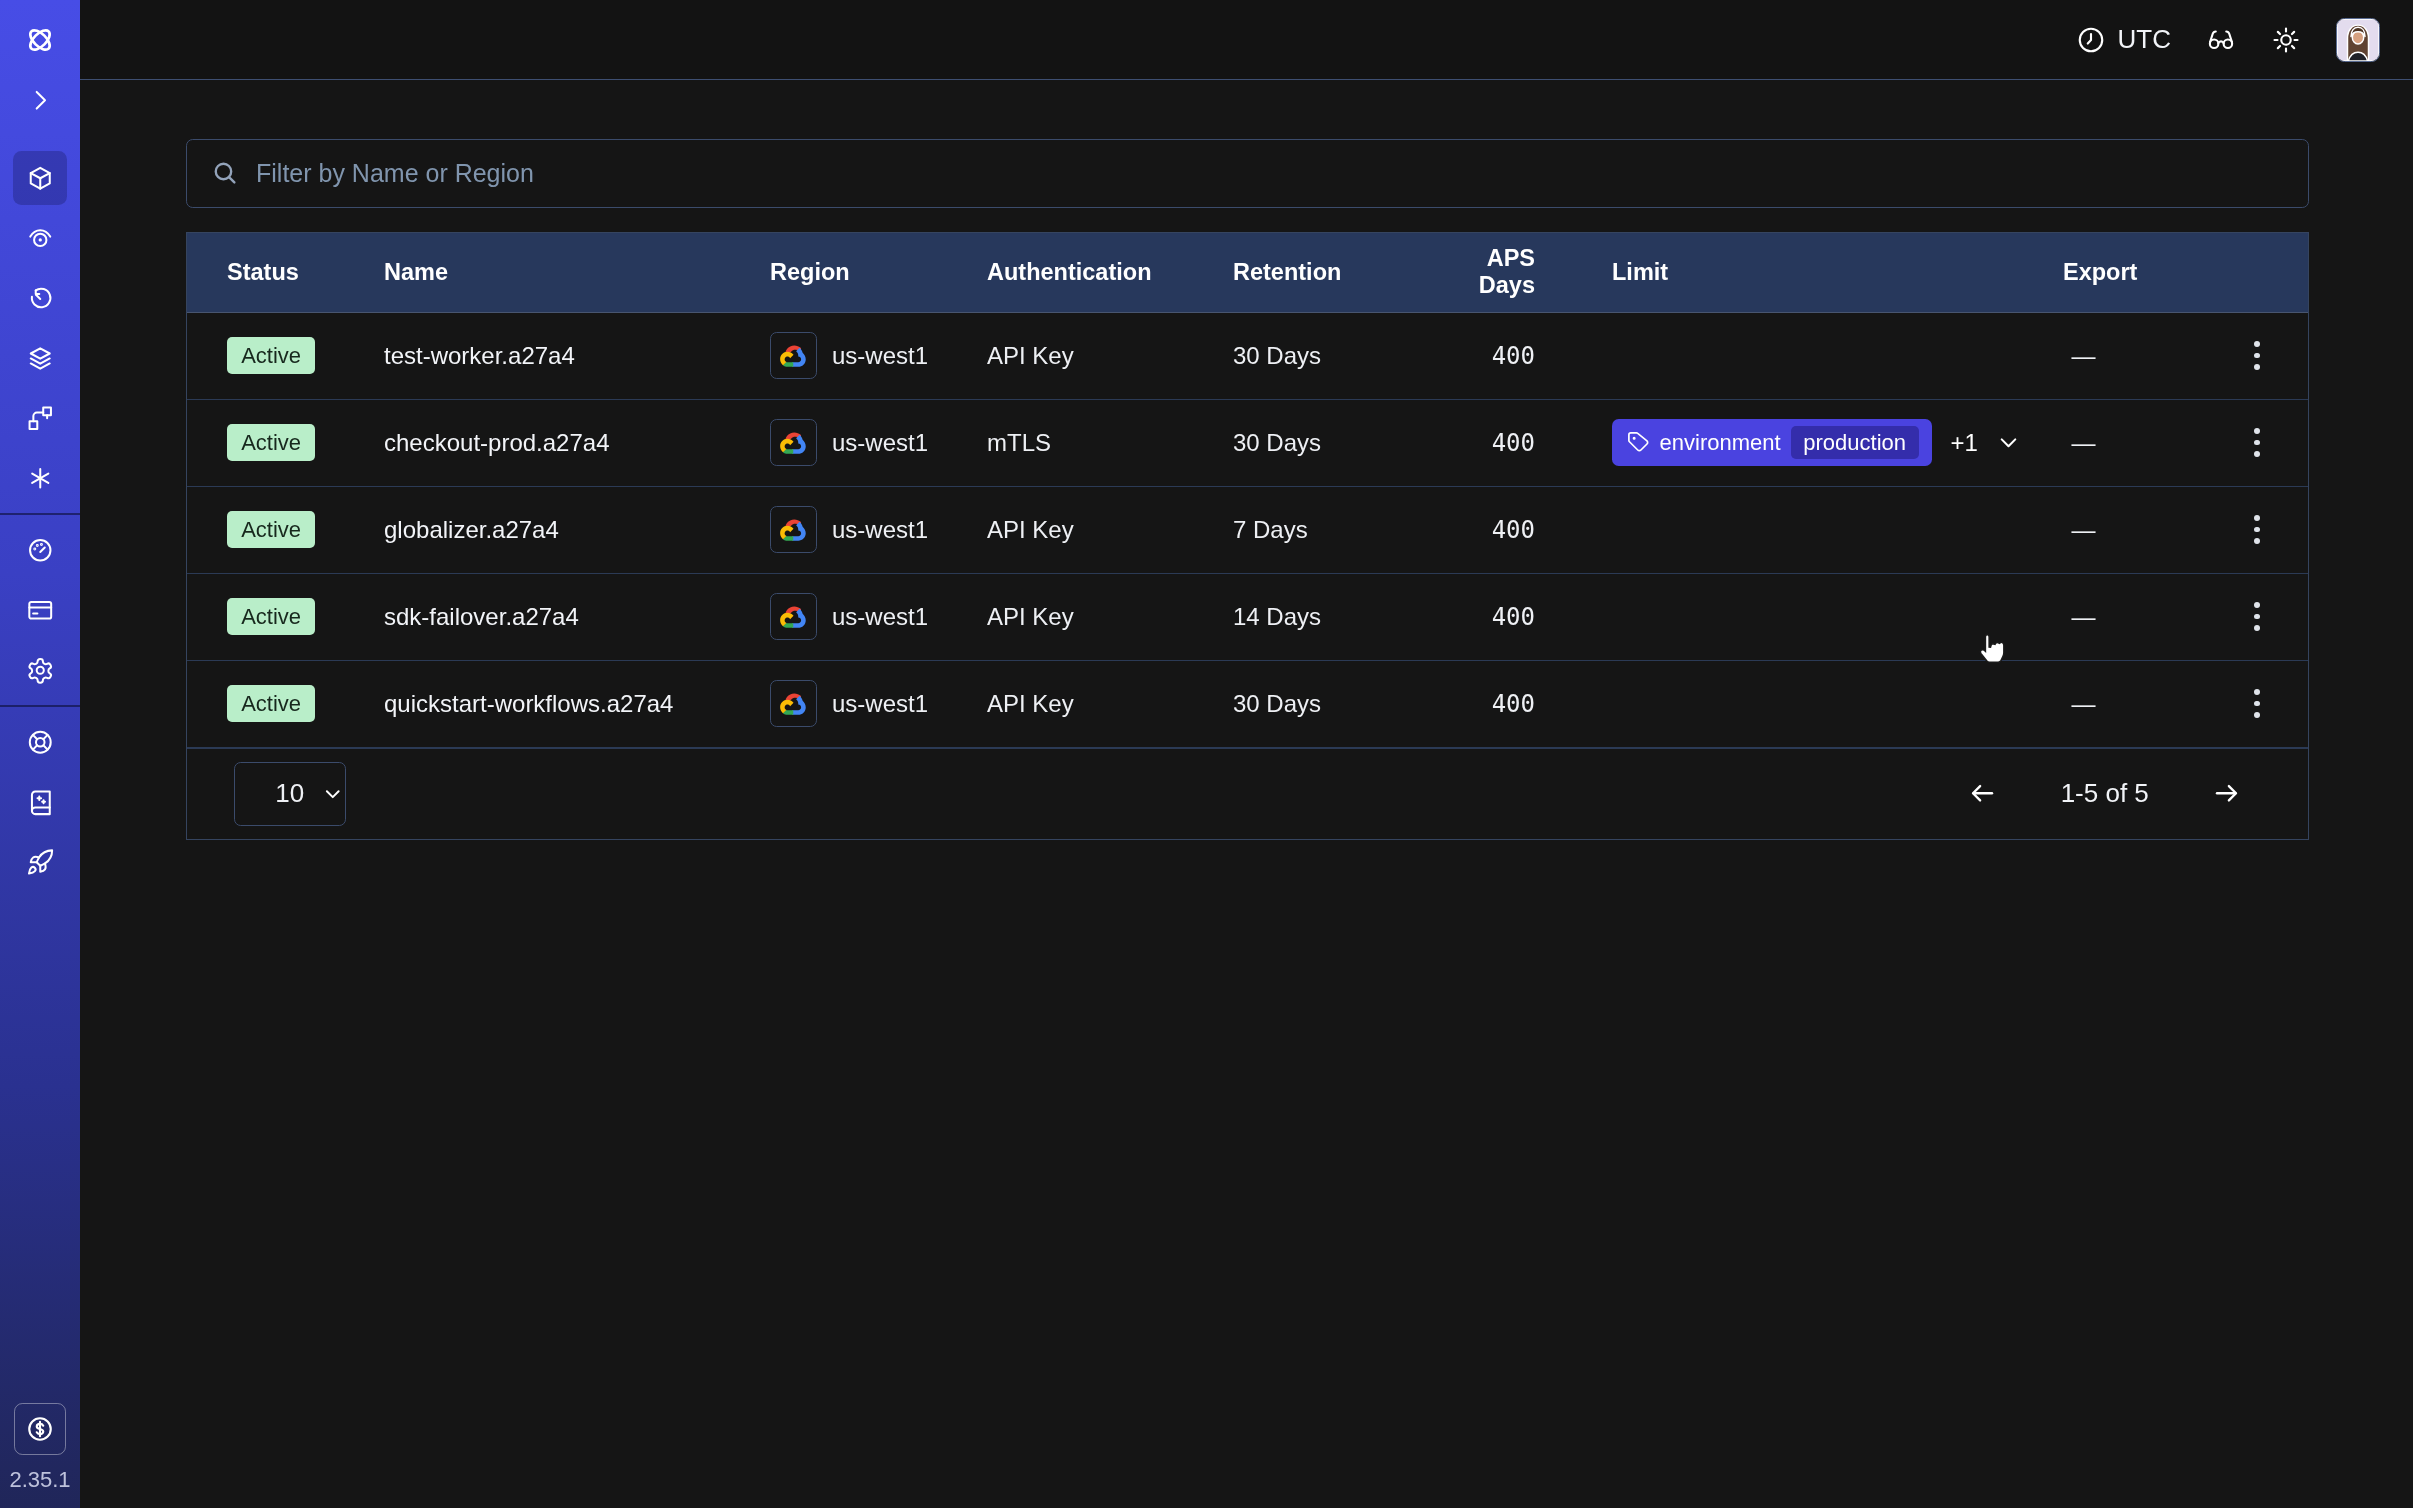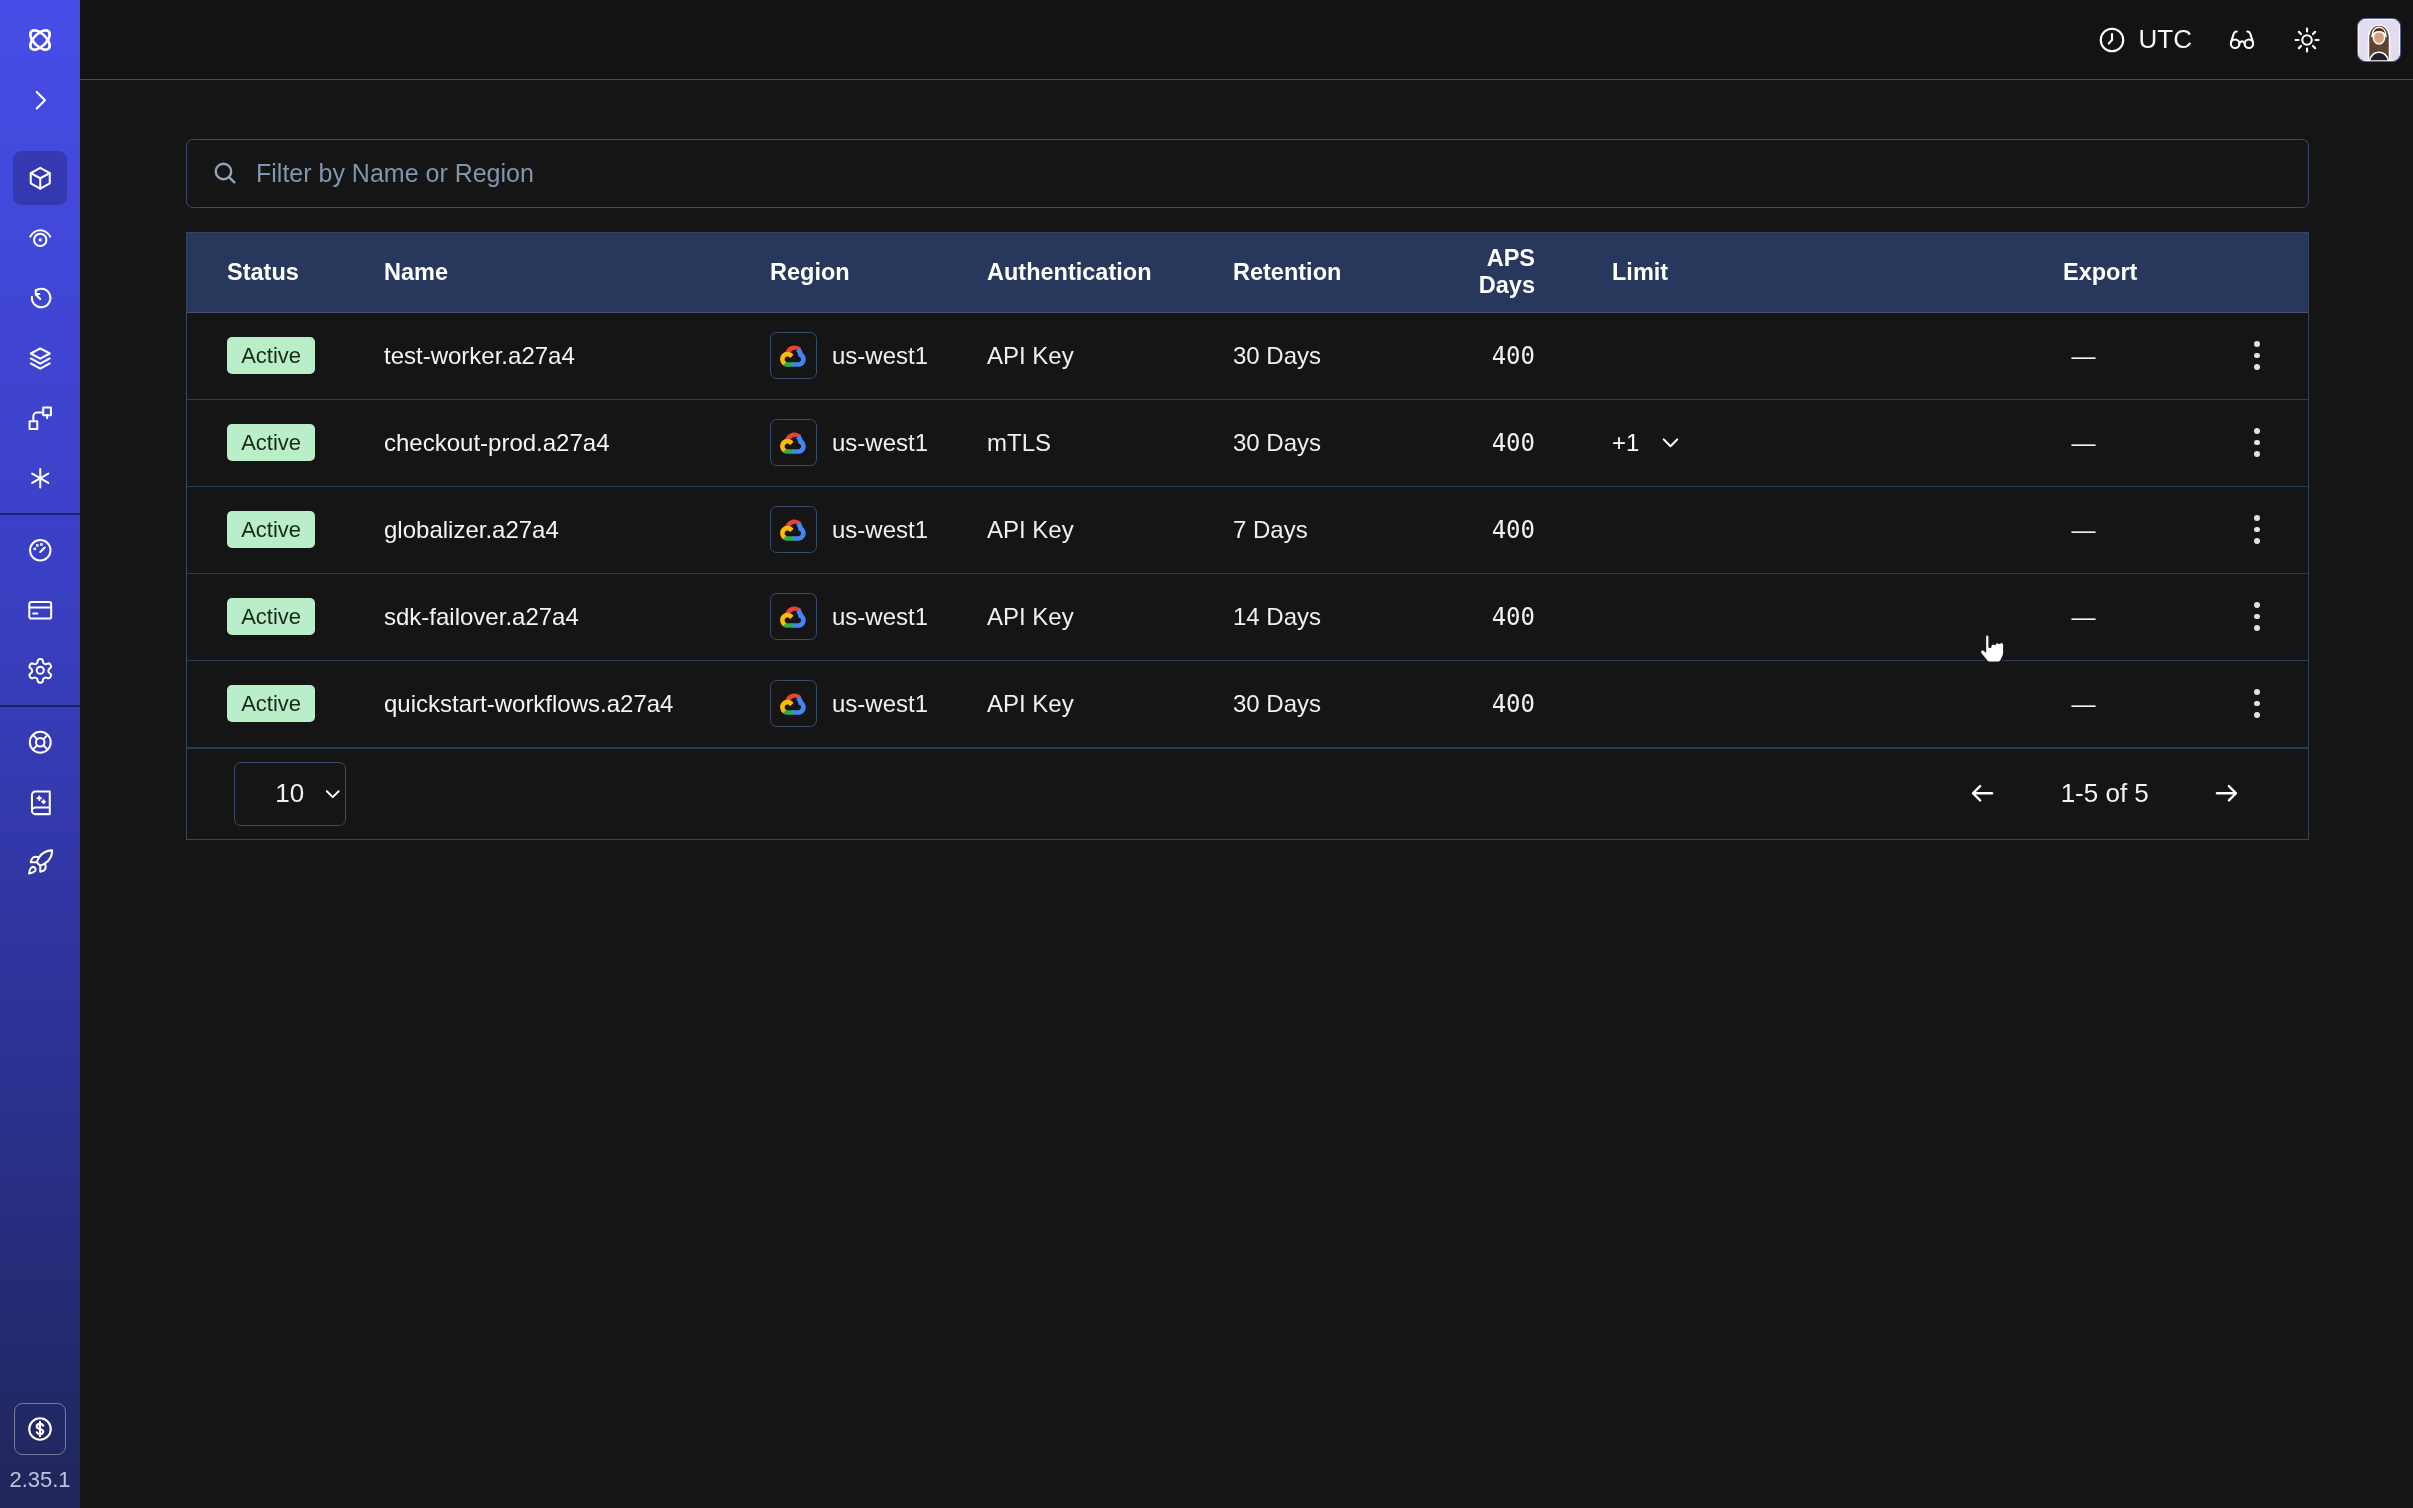--- a/index.html
+++ b/index.html
@@ -27,21 +27,21 @@
   .side-divider{width:80px;height:1.7px;background:rgba(8,10,40,.55);margin:5px 0}
   .side-bottom{margin-top:auto;display:flex;flex-direction:column;align-items:center;gap:11.7px}
   .badge-btn{width:52px;height:52px;border:1.7px solid rgba(255,255,255,.38);border-radius:8.4px;
     display:flex;align-items:center;justify-content:center;cursor:pointer}
   .badge-btn svg{width:30px;height:30px;fill:none;stroke:#fff;stroke-width:1.7;stroke-linecap:round;stroke-linejoin:round}
   .version{font-size:22px;color:rgba(224,228,248,.82)}
 
   
   .right{flex:1;display:flex;flex-direction:column;min-width:0}
   .topbar{height:80px;flex:none;background:var(--topbar);border-bottom:1.7px solid #3e4f72;
-    display:flex;align-items:center;justify-content:flex-end;gap:35px;padding-right:12px}
+    display:flex;align-items:center;justify-content:flex-end;gap:35px;padding-right:33px}
   .tz{display:flex;align-items:center;gap:11.7px;font-size:26px;color:#f2f4f8;cursor:pointer}
   .topbar svg{width:30px;height:30px;fill:none;stroke:#fff;stroke-width:1.7;stroke-linecap:round;stroke-linejoin:round}
   .top-icon{cursor:pointer;display:flex;align-items:center}
   .avatar{width:44px;height:44px;border-radius:8.4px;border:1.7px solid #5a6c92;overflow:hidden;cursor:pointer;flex:none}
   .avatar svg{width:100%;height:100%;display:block}
 
   .main{flex:1;background:var(--bg);padding:0 104px 0 106px;position:relative}
 
   
   .page-head{display:flex;justify-content:space-between;align-items:flex-start;margin-top:89px}
@@ -363,20 +363,28 @@
           <path fill="#FBBC05" d="M6.8 8.6C3.5 8.6.9 11.3.9 14.6c0 1.9.9 3.6 2.3 4.8l2.7-2.7c-1.2-.5-1.7-1.9-1.2-3 .5-1.2 1.9-1.7 3-1.2.5.2.9.6 1.2 1.2l2.7-2.7c-1.1-1.5-2.9-2.4-4.8-2.4z"></path>
         </svg>
       </span>
       <span>us-west1</span>
     </div>
     <div class="cell">mTLS</div>
     <div class="cell">30 Days</div>
     <div class="cell c-aps"><span class="aps-val">400</span></div>
     <div class="cell">
       <span class="tag-group">
+        <span class="tag-pill">
+          <svg viewBox="0 0 24 24">
+                      <path d="M12.6 2.6c.4-.4 1-.6 1.4-.6H20a2 2 0 0 1 2 2v6c0 .5-.2 1-.6 1.4l-8.8 8.8a2.4 2.4 0 0 1-3.4 0l-6.4-6.4a2.4 2.4 0 0 1 0-3.4z" transform="scale(-1,1) translate(-24,0)"></path>
+                      <circle cx="7.6" cy="7.6" r="0.7" fill="#fff"></circle>
+                    </svg>
+          <span>environment</span>
+          <span class="tag-inner">production</span>
+        </span>
         <span class="tag-more">+1</span>
         <span class="tag-chevron">
           <svg viewBox="0 0 24 24">
                       <polyline points="5.5 9 12 15.5 18.5 9"></polyline>
                     </svg>
         </span>
       </span>
     </div>
     <div class="cell"><span class="export-dash">—</span></div>
     <div class="kebab">

